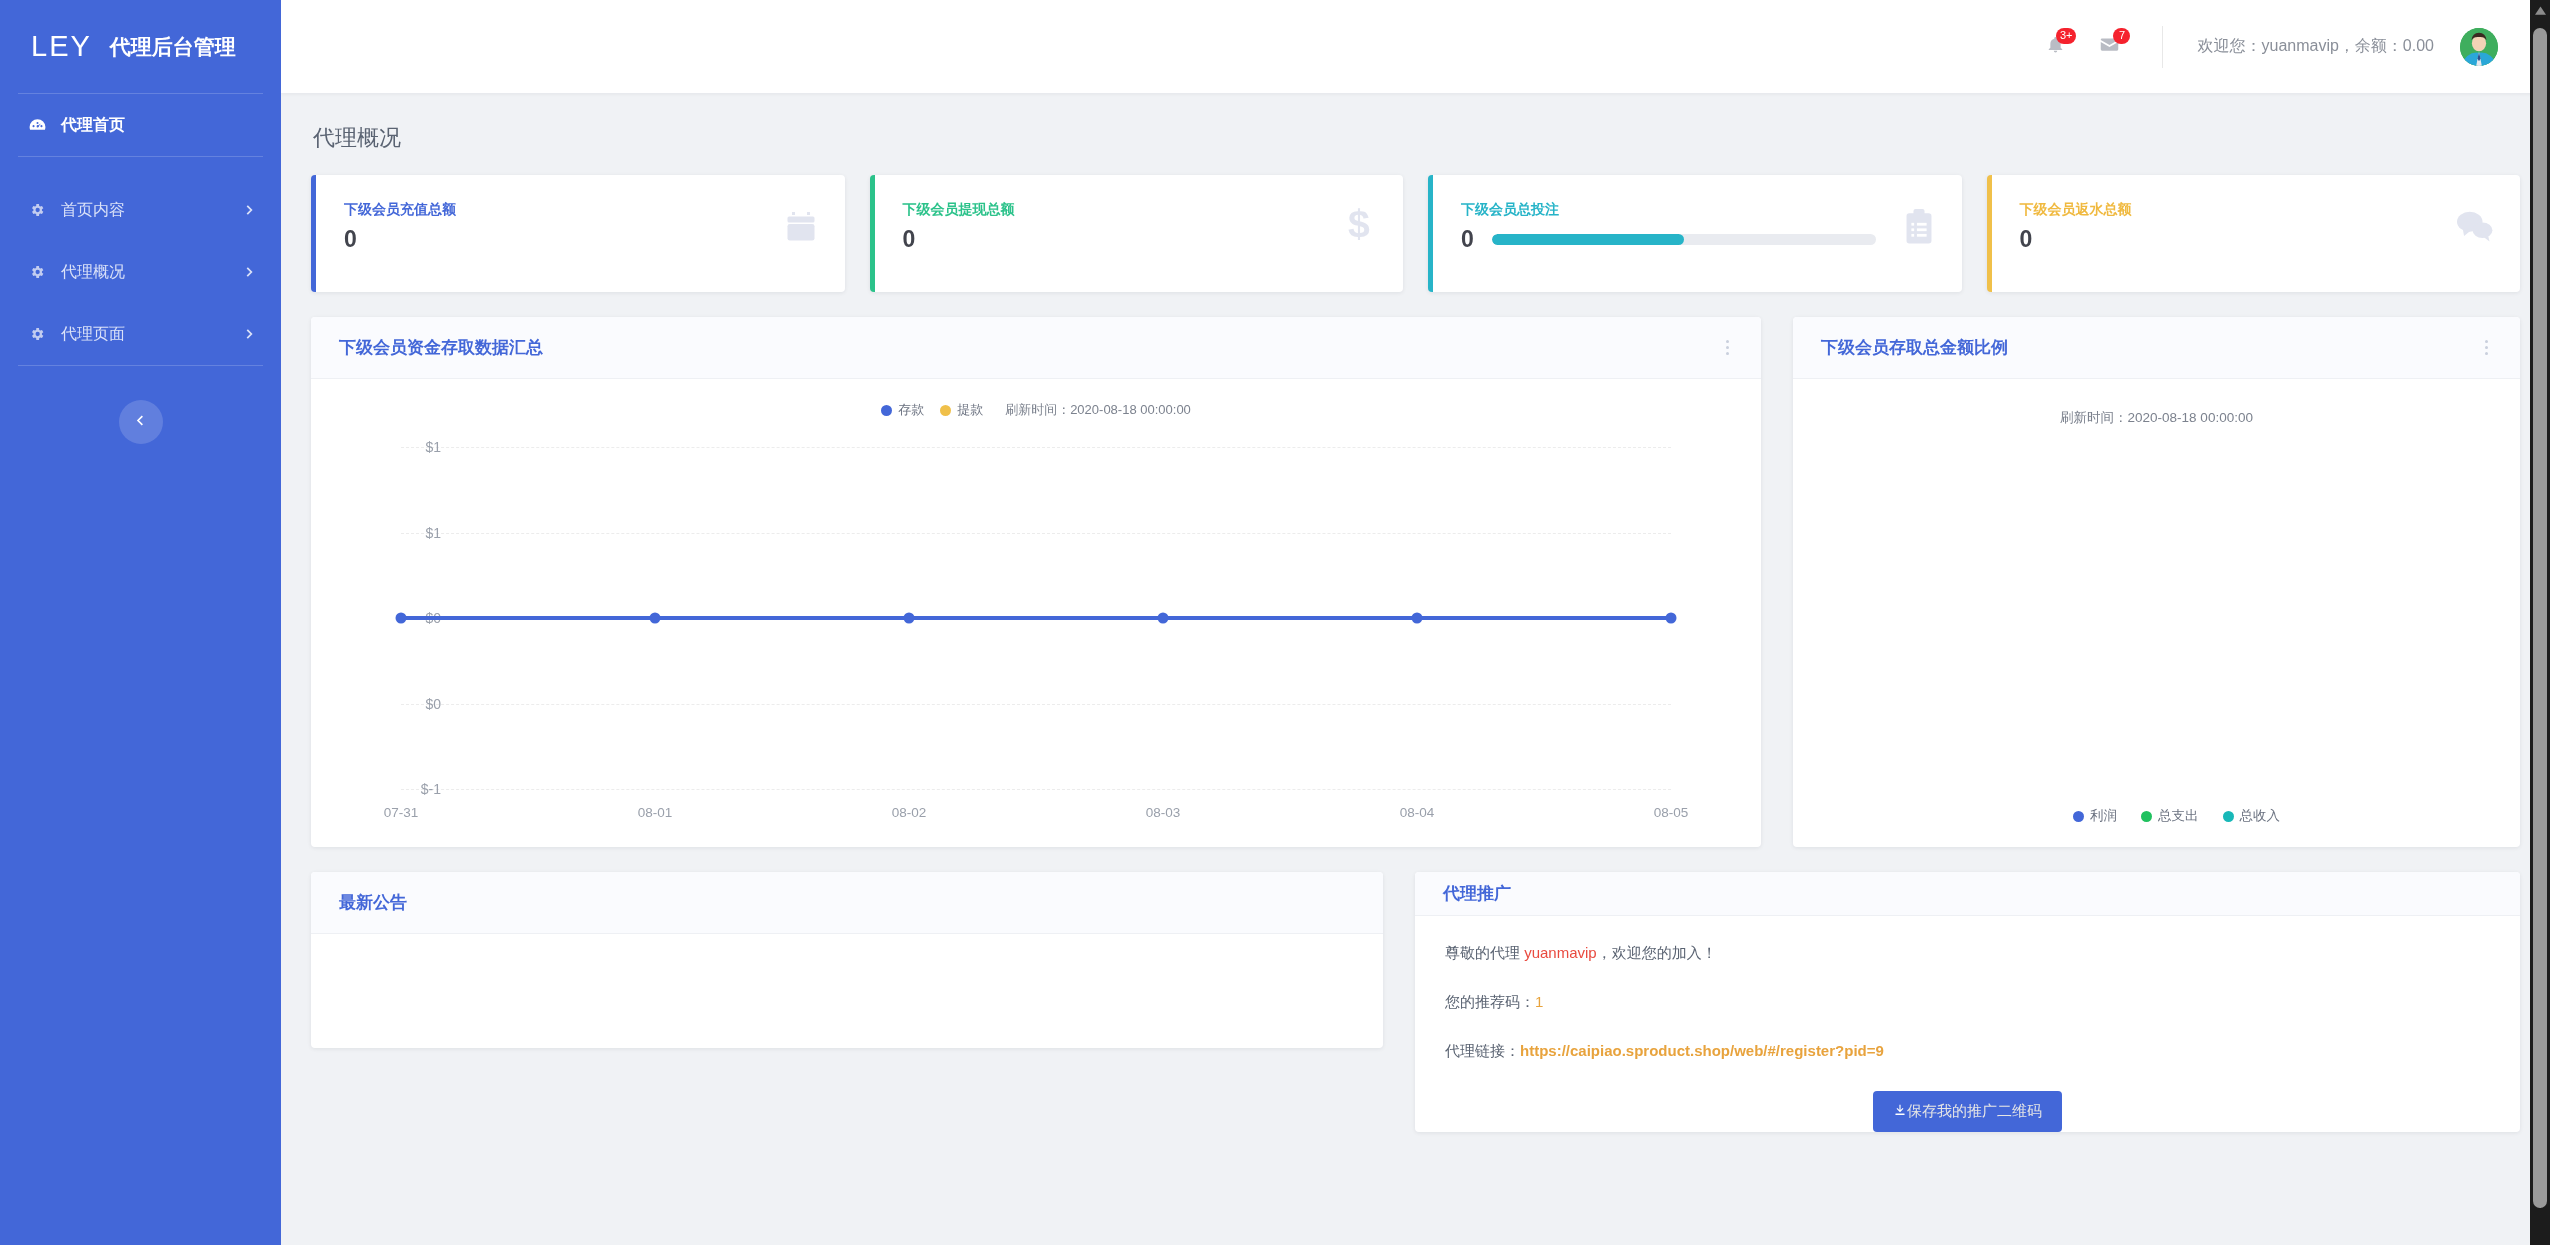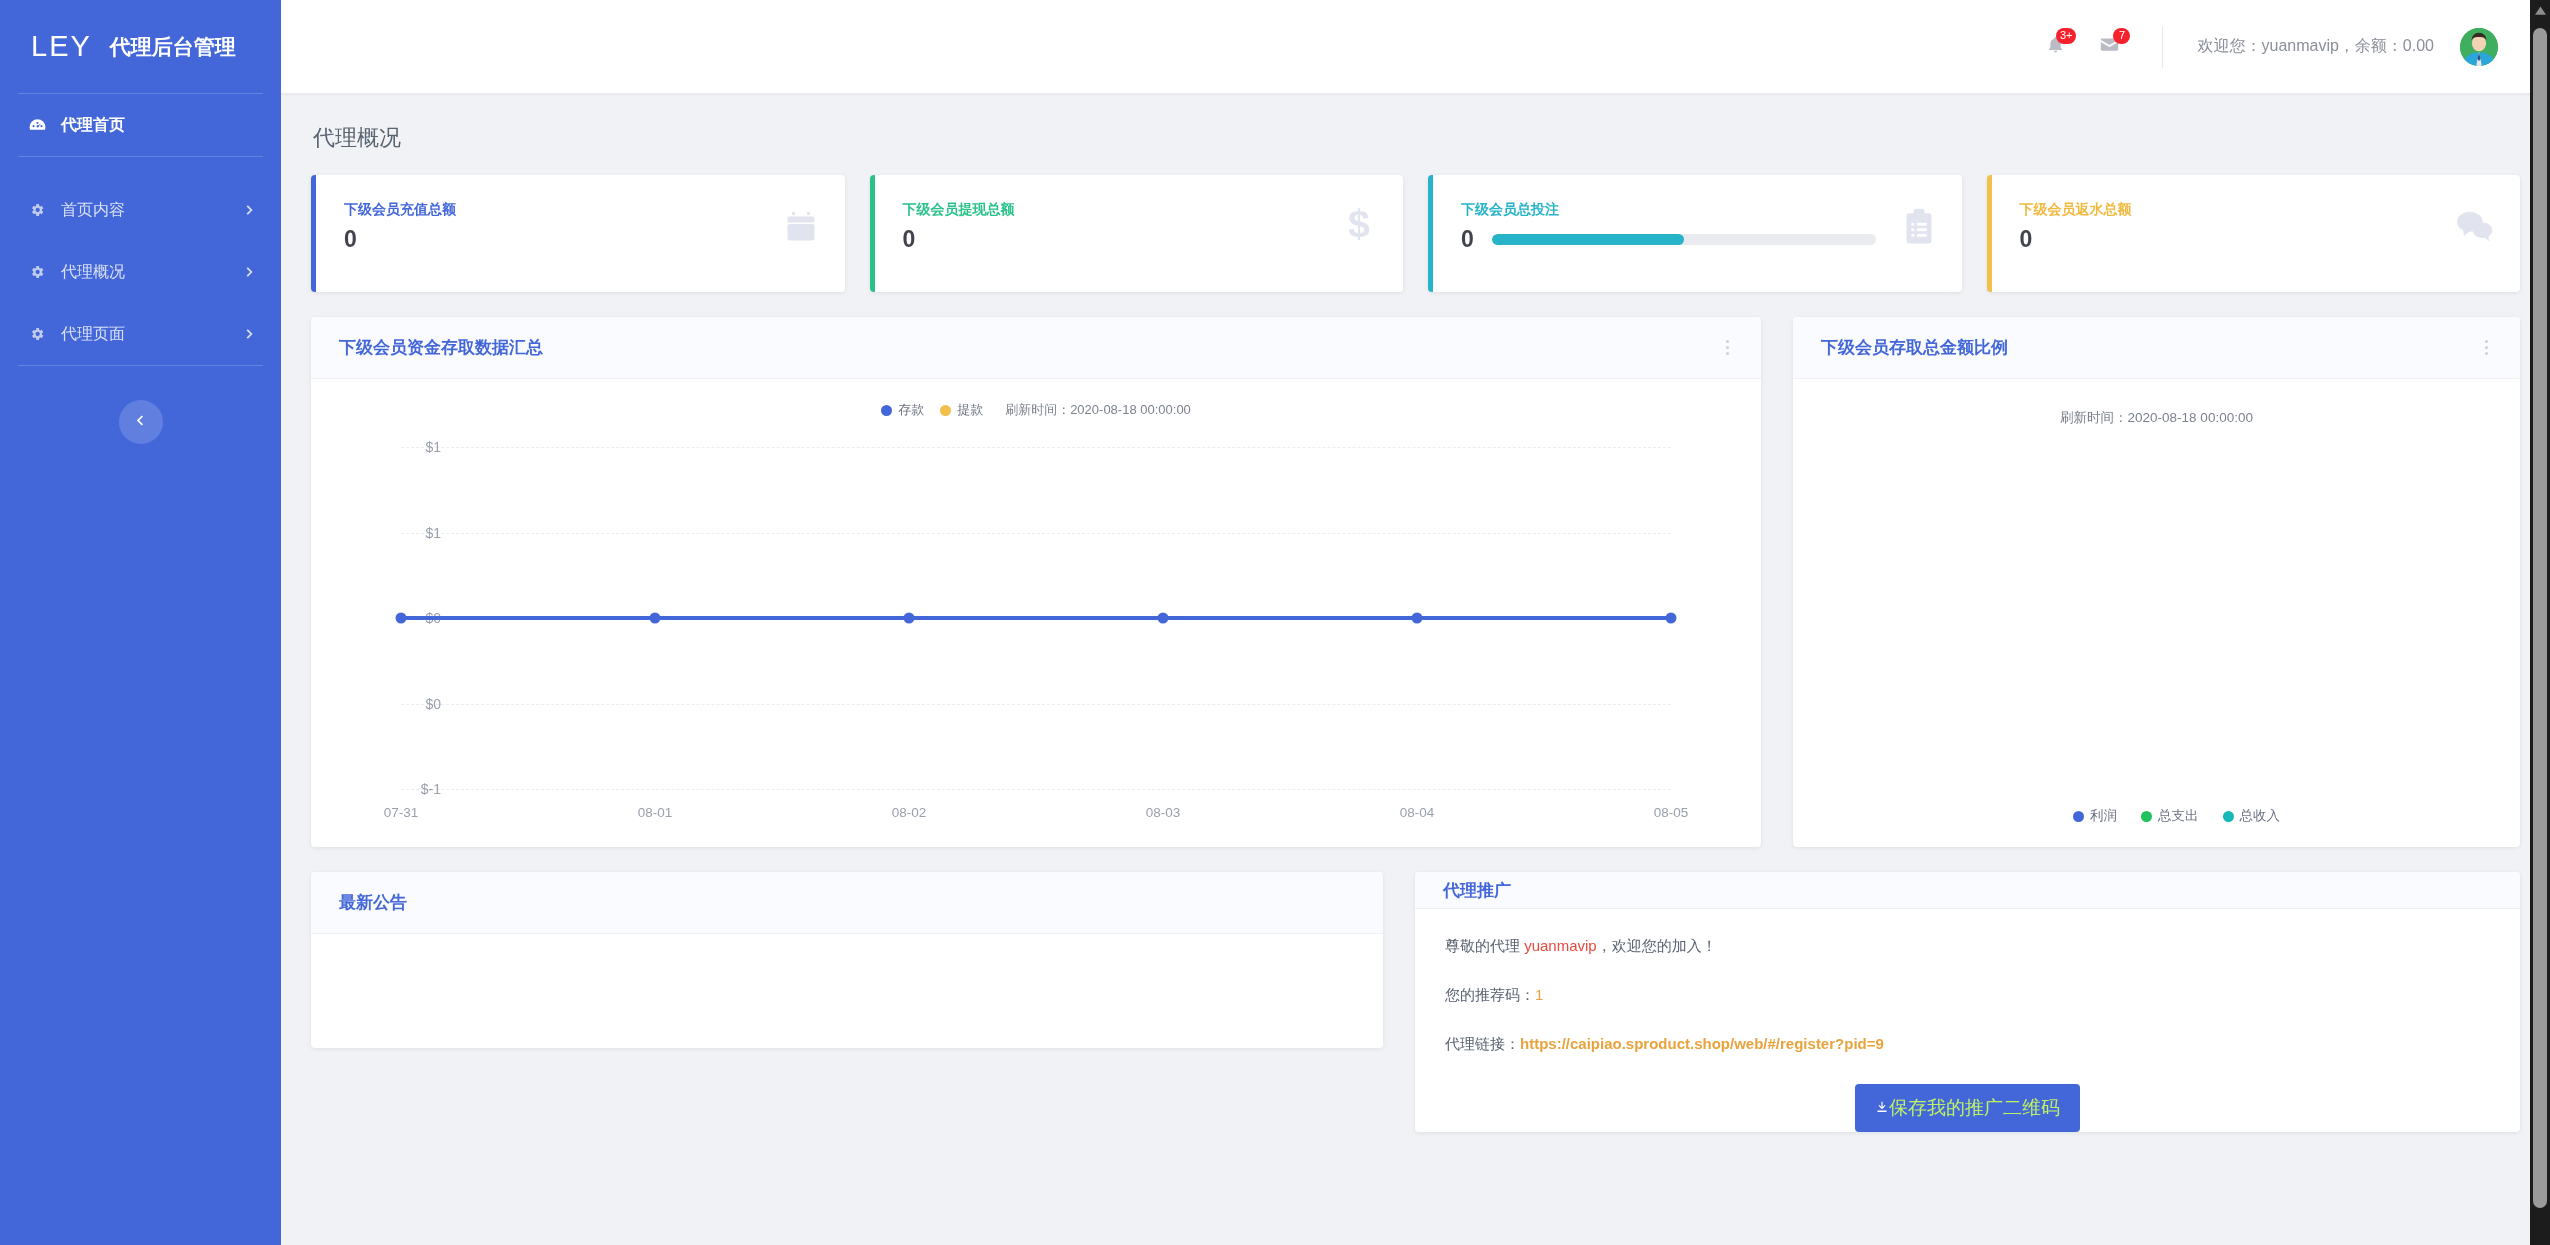--- a/index.html
+++ b/index.html
@@ -130,22 +130,22 @@
   .notice-link { color: #4367d8; font-size: 14.5px; cursor: pointer; }
   .notice-time { font-size: 13px; color: #b5bac4; margin-top: 9px; margin-left: 24px; }
 
   .promo-body { padding: 28px 30px 0 30px; font-size: 15px; color: #5a6372; }
   .promo-line { margin-bottom: 30px; }
   .hl-red { color: #e94a3f; }
   .hl-amber { color: #e8a33d; }
   .hl-orange { color: #e8a33d; font-weight: bold; }
   .promo-btn-row { display: flex; justify-content: center; margin-top: 2px; }
   .promo-btn {
-    background: #4367d8; color: #bef264; border: none; border-radius: 4px;
-    font-size: 19px; padding: 11px 20px; cursor: pointer;
+    background: #4367d8; color: #e5e5e5; border: none; border-radius: 4px;
+    font-size: 15px; padding: 11px 20px; cursor: pointer;
     display: flex; align-items: center; 
     font-family: "Liberation Sans", sans-serif;
   }
 
   
   .scrollbar {
     position: absolute; top: 0; right: 0; width: 20px; height: 1245px;
     background: #1c1c1c; z-index: 20;
   }
   .sb-arrow { width: 20px; height: 20px; display: flex; align-items: center; justify-content: center; }

